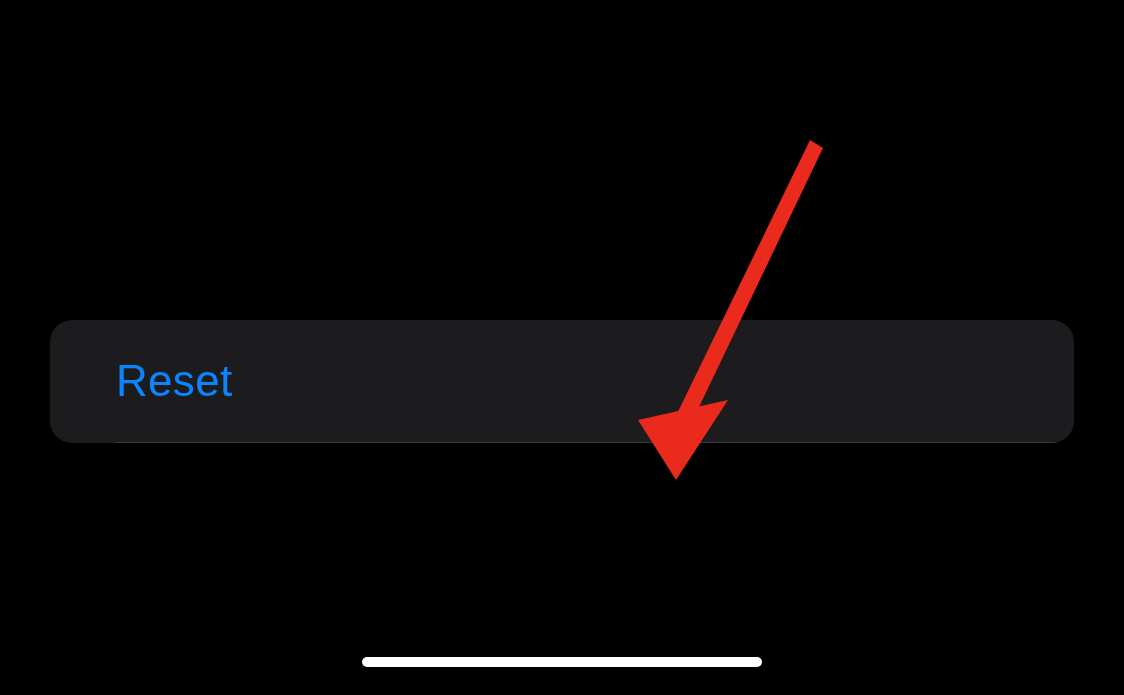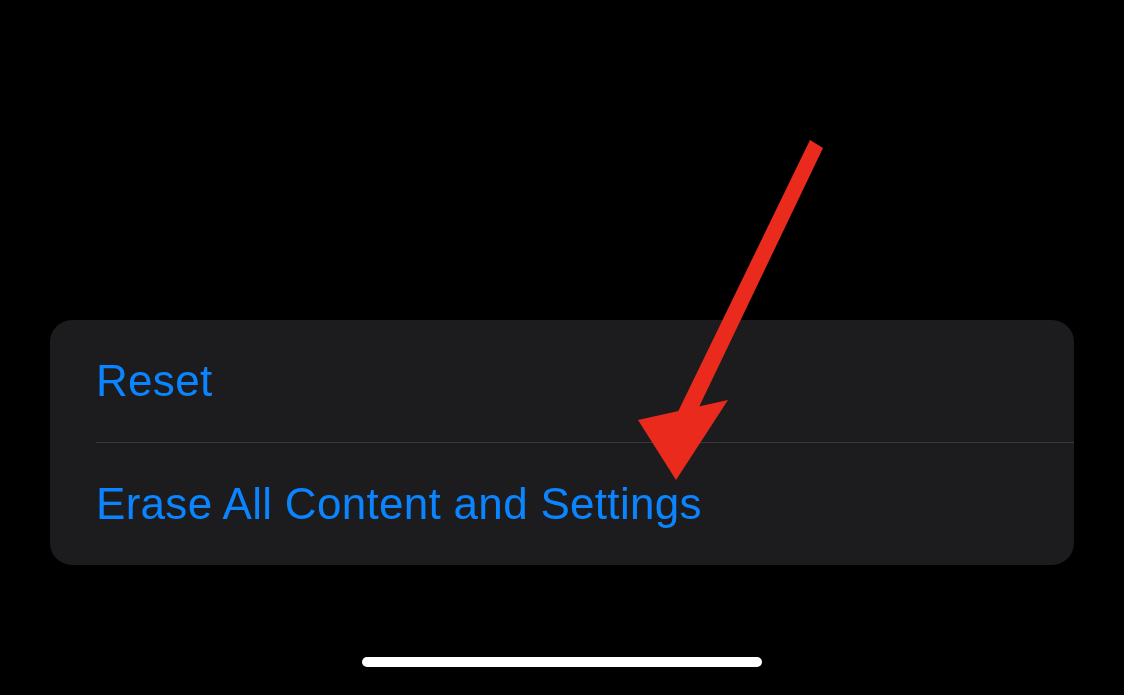--- a/index.html
+++ b/index.html
@@ -18,20 +18,21 @@
     }
     
     .settings-group {
       position: absolute;
       left: 50px;
       right: 50px;
       top: 320px;
       background-color: #1c1c1e;
       border-radius: 22px;
       overflow: hidden;
+      padding-left: 20px;
     }
     
     .settings-row {
       padding: 36px 46px;
       cursor: pointer;
     }
     
     .settings-row-label {
       color: #0a84ff;
       font-size: 44px;
@@ -64,23 +65,20 @@
     }
   </style>
 </head>
 <body>
 
 <div class="settings-group">
   <div class="settings-row">
     <span class="settings-row-label">Reset</span>
   </div>
   <div class="divider"></div>
-  <div class="settings-row">
-    <span class="settings-row-label">Erase All Content and Settings</span>
-  </div>
 </div>
 
 <svg class="annotation-arrow" width="200" height="360" viewBox="0 0 200 360">
   <g fill="#eb2a1e">
     <polygon points="172,0 185,8 50,290 35,282"></polygon>
     <polygon points="38,340 90,260 0,280"></polygon>
   </g>
 </svg>
 
 <div class="home-indicator"></div>

